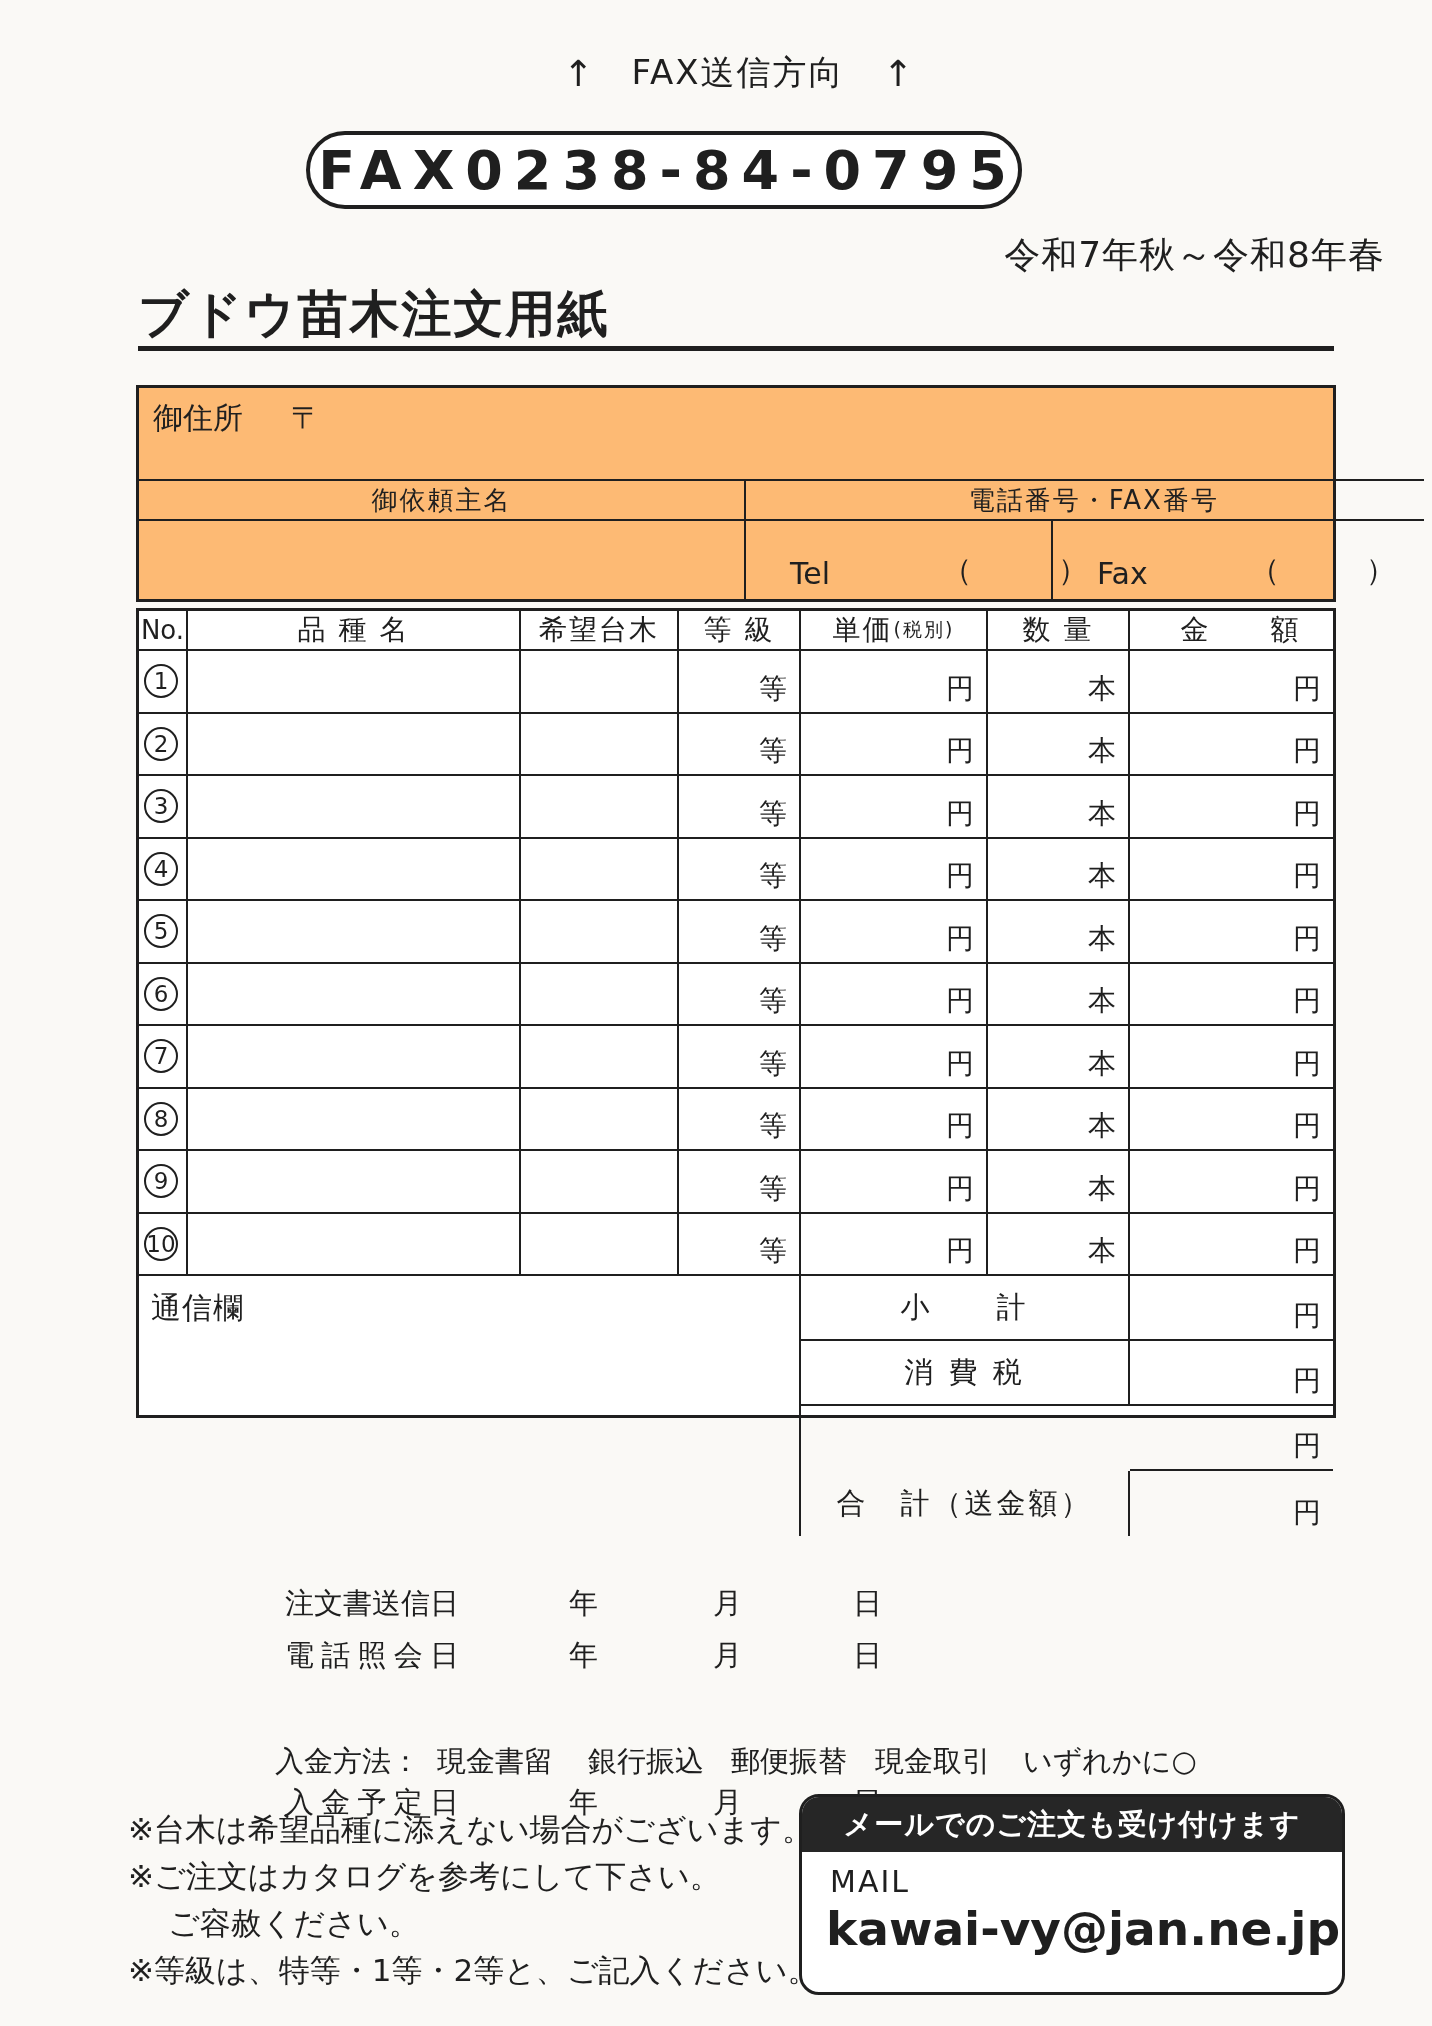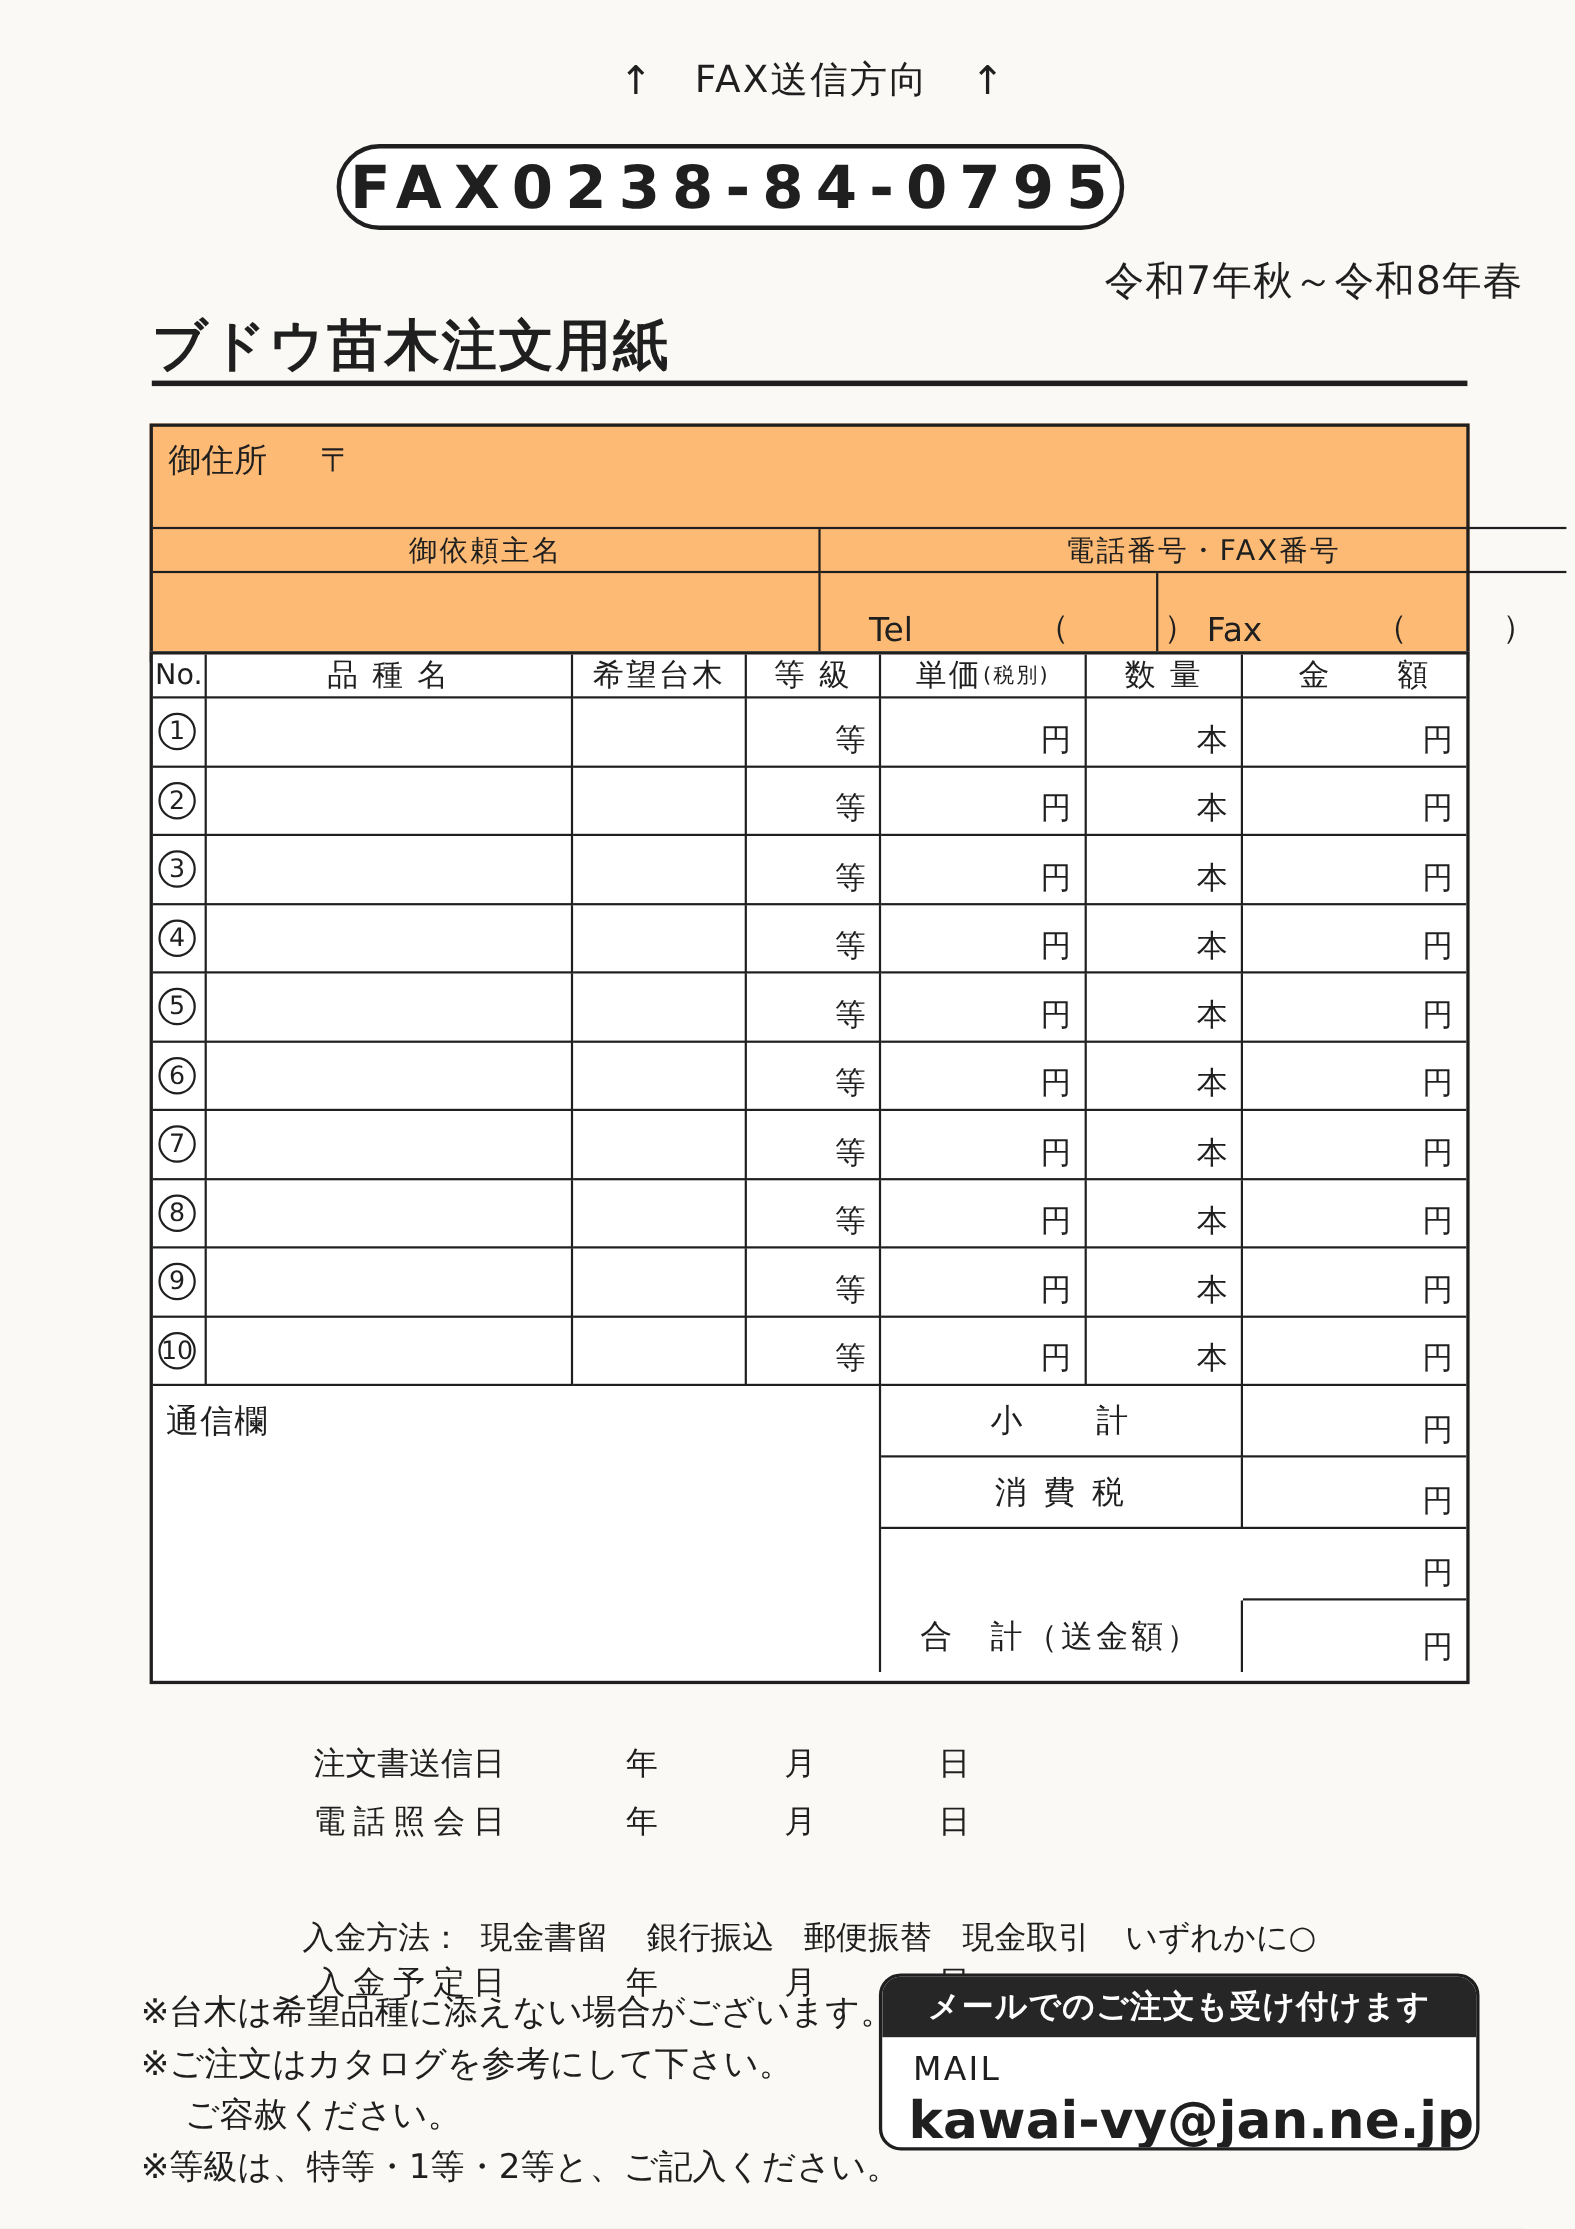--- a/index.html
+++ b/index.html
@@ -33,21 +33,21 @@
   .cust .addr{grid-column:1/4;padding:10px 0 0 14px;font-size:30px;}
   .cust .addr .zip{margin-left:48px;}
   .cust .hdr{display:flex;align-items:center;justify-content:center;font-size:26px;letter-spacing:2px;}
   .cust .hdr.ph{grid-column:2/4;}
   .cust .telfax{display:flex;align-items:flex-end;padding:0 0 8px 20px;font-size:30px;margin-left:24px;}
   .cust .telfax .parens{letter-spacing:28px;}
   .cust .telfax.tel .parens{margin-left:112px;}
   .cust .telfax.fax .parens{margin-left:102px;}
 
   
-  .order{position:absolute;left:136px;top:592px;width:1200px;height:939px;border:3px solid var(--ink);display:grid;grid-template-columns:49px 333px 158px 122px 187px 142px 1fr;grid-template-rows:40px repeat(10,62.5px) repeat(4,65px);background:#fff;}
+  .order{position:absolute;left:136px;top:608px;width:1200px;height:810px;border:3px solid var(--ink);display:grid;grid-template-columns:49px 333px 158px 122px 187px 142px 1fr;grid-template-rows:40px repeat(10,62.5px) repeat(4,65px);background:#fff;}
   .order .hc{display:flex;align-items:center;justify-content:center;font-size:28px;font-weight:500;letter-spacing:2px;white-space:nowrap;}
   .order .hc .small{font-size:19px;font-weight:500;margin-left:1px;}
   .order .hc.no-col{font-size:26px;letter-spacing:0;}
   .num-badge{width:34px;height:34px;border:2px solid var(--ink);border-radius:50%;display:flex;align-items:center;justify-content:center;font-size:23px;margin:13px 0 0 5px;}
   .unit{position:absolute;right:12px;bottom:4px;font-size:28px;}
   .memo-cell{grid-area:12/1/16/5;padding:12px 0 0 12px;font-size:30px;letter-spacing:1px;}
   .tot-label{display:flex;align-items:center;justify-content:center;font-size:29px;letter-spacing:3px;white-space:nowrap;}
 
   
   .sched-row{position:absolute;left:285px;height:40px;font-size:29px;white-space:nowrap;}
@@ -55,21 +55,21 @@
   .sp{position:absolute;}
   .u-year{left:284px;}.u-month{left:428px;}.u-day{left:568px;}
   .pay-row{position:absolute;left:275px;top:1742px;height:40px;font-size:29px;white-space:nowrap;}
   .opt0{left:162px;}.opt1{left:313px;}.opt2{left:456px;}.opt3{left:600px;}.paynote{left:748px;}
 
   
   .notes{position:absolute;left:128px;top:1806px;font-size:31px;line-height:47px;}
   .notes .indent{margin-left:40px;}
 
   
-  .mailbox{position:absolute;left:799px;top:1794px;width:546px;height:161px;border:3px solid var(--ink);border-radius:20px;overflow:hidden;background:#fff;}
+  .mailbox{position:absolute;left:799px;top:1794px;width:546px;height:201px;border:3px solid var(--ink);border-radius:20px;overflow:hidden;background:#fff;}
   .mailbox .mb-head{height:55px;background:var(--mailbg);color:#fff;display:flex;align-items:center;justify-content:center;font-size:29px;font-weight:600;letter-spacing:1px;}
   .mailbox .mb-mail{margin:12px 0 0 28px;font-size:30px;letter-spacing:2px;}
   .mailbox .mb-email{margin:2px 0 0 24px;font-size:47px;font-weight:700;letter-spacing:0px;white-space:nowrap;}
 </style>
 </head>
 <body>
 
 <div id="page">
 
   <div class="fax-direction">

